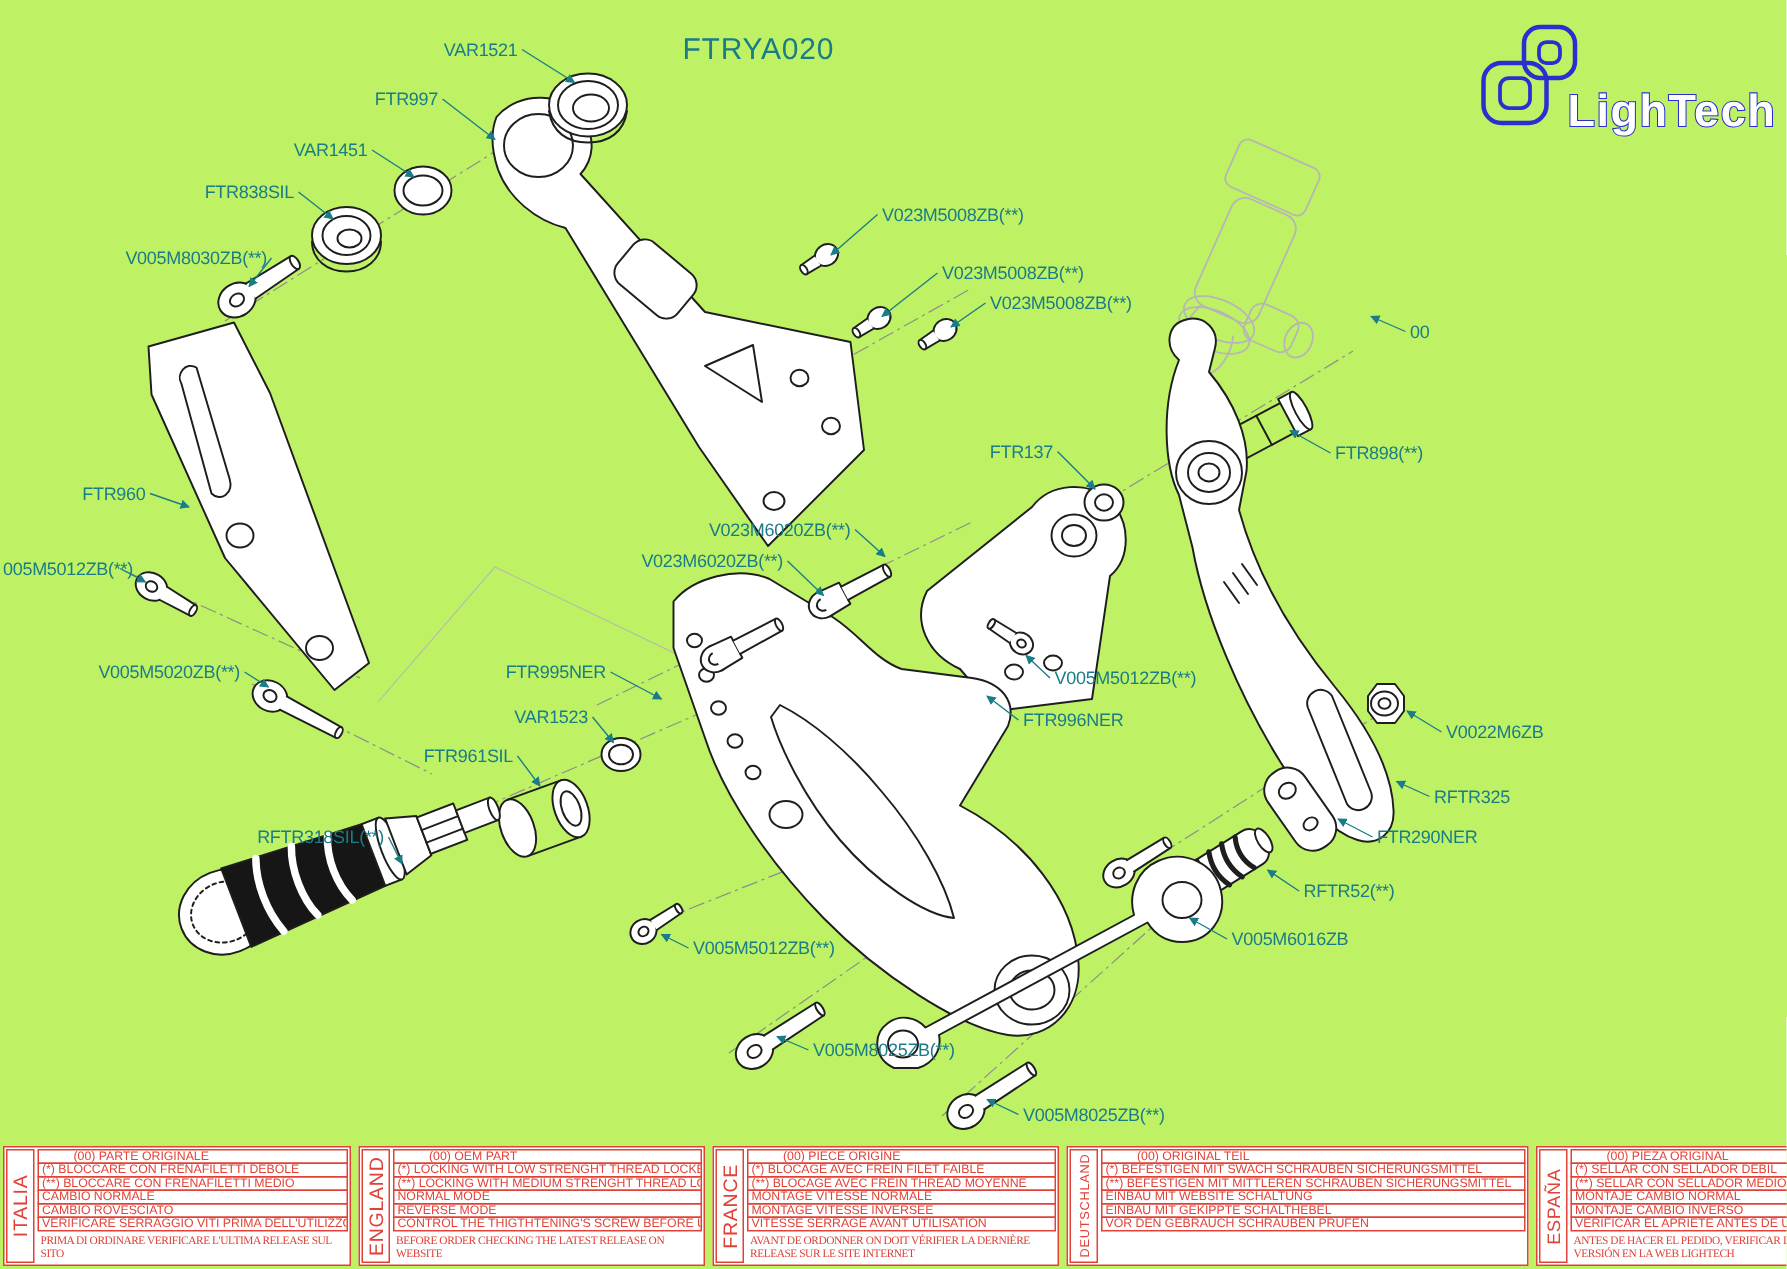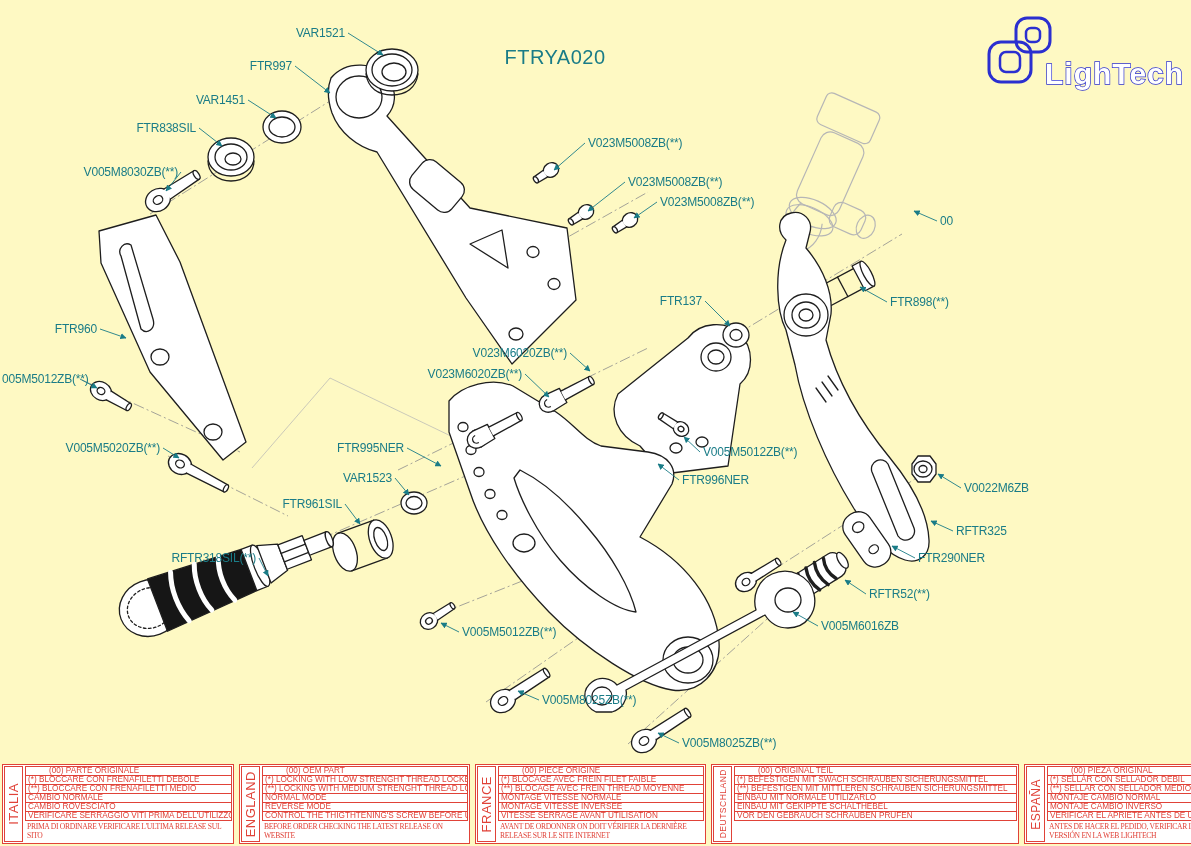--- a/index.html
+++ b/index.html
@@ -1,22 +1,22 @@
 <!DOCTYPE html>
 <html><head>
 <meta charset="utf-8">
 <style>
   html,body{margin:0;padding:0;background:#fff;}
   body{width:1191px;height:846px;overflow:hidden;font-family:"Liberation Sans",sans-serif;}
   *{box-sizing:border-box;}
   :root{--red:#e04238;--teal:#1a7c87;--blue:#2b2fd0;}
-  .canvas{position:relative;width:1191px;height:846px;background:#fef9c3;}
+  .canvas{position:relative;width:1191px;height:846px;background:#bef264;}
   svg.art{position:absolute;left:0;top:0;}
-  .title{position:absolute;left:455px;top:22px;width:200px;text-align:center;
-         font-size:20px;color:var(--teal);letter-spacing:0.5px;margin-top:24px;}
+  .title{position:absolute;left:455px;top:22px;width:200px;text-align:left;
+         font-size:20px;color:var(--teal);letter-spacing:0.5px;}
   .plabel{font-family:"Liberation Sans",sans-serif;font-size:12px;fill:var(--teal);letter-spacing:-0.2px;}
   
   .footer{position:absolute;left:2px;bottom:2px;height:80px;display:flex;gap:5px;}
   .panel{border:1px solid var(--red);display:flex;padding:1px;background:#fff;}
   .panel:nth-child(1){width:232px}.panel:nth-child(2){width:231px}
   .panel:nth-child(3){width:231px}.panel:nth-child(4){width:308px}
   .panel:nth-child(5){width:212px}
   .vlabel{border:1px solid var(--red);width:19px;flex:0 0 19px;display:flex;align-items:center;
           justify-content:center;margin-right:2px;}
   .vlabel span{writing-mode:vertical-rl;transform:rotate(180deg);color:var(--red);
@@ -408,21 +408,21 @@
         </div>
       </div>
       <div class="panel">
         <div class="vlabel">
           <span>DEUTSCHLAND</span>
         </div>
         <div class="rows">
           <div class="trow">(00) ORIGINAL TEIL</div>
           <div class="trow">(*)   BEFESTIGEN MIT SWACH SCHRAUBEN SICHERUNGSMITTEL</div>
           <div class="trow">(**)  BEFESTIGEN MIT MITTLEREN SCHRAUBEN SICHERUNGSMITTEL</div>
-          <div class="trow">EINBAU MIT NORMALE UTILIZARLO</div>
+          <div class="trow">EINBAU MIT WEBSITE SCHALTUNG</div>
           <div class="trow">EINBAU MIT GEKIPPTE SCHALTHEBEL</div>
           <div class="trow">VOR DEN GEBRAUCH SCHRAUBEN PRÜFEN</div>
         </div>
       </div>
       <div class="panel">
         <div class="vlabel">
           <span>ESPAÑA</span>
         </div>
         <div class="rows">
           <div class="trow">(00) PIEZA ORIGINAL</div>

